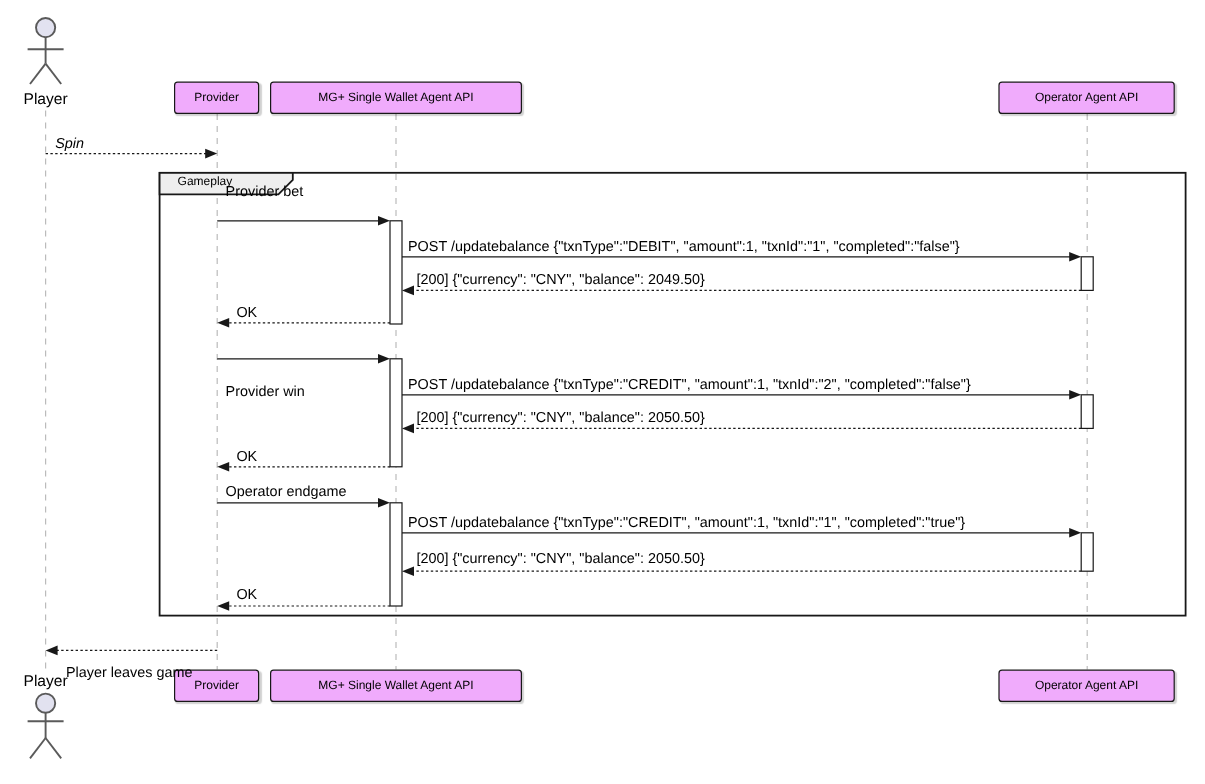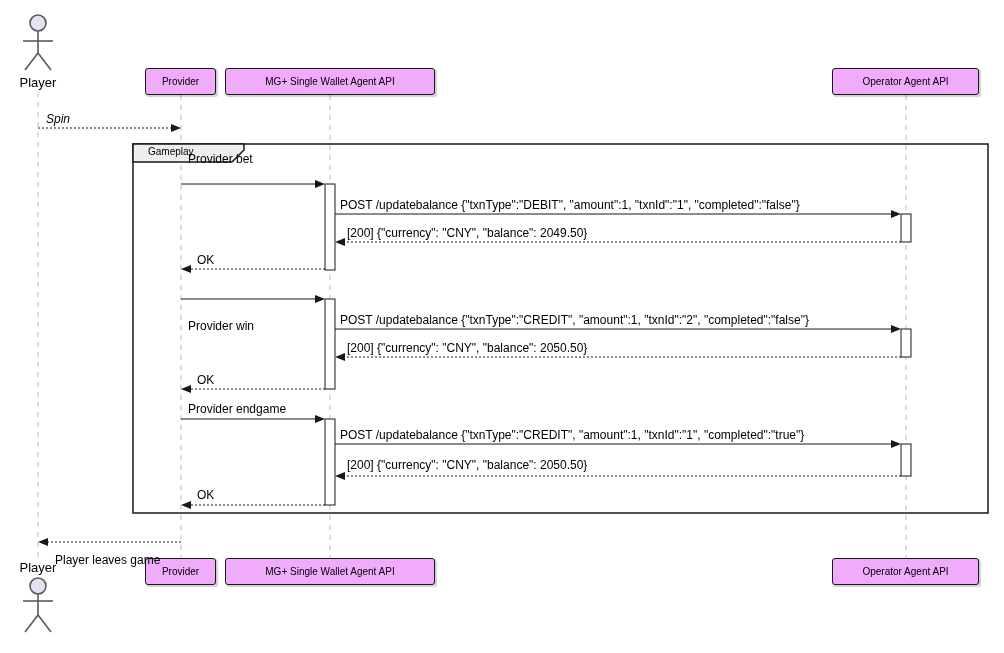--- a/index.html
+++ b/index.html
@@ -149,19 +149,19 @@
 
   <div class="msg" style="left:46px;top:112px;font-style:italic;">Spin</div>
   <div class="msg" style="left:188px;top:152px;">Provider bet</div>
   <div class="msg" style="left:340px;top:198px;">POST /updatebalance {"txnType":"DEBIT", "amount":1, "txnId":"1", "completed":"false"}</div>
   <div class="msg" style="left:347px;top:226px;">[200] {"currency": "CNY", "balance": 2049.50}</div>
   <div class="msg" style="left:197px;top:253px;">OK</div>
   <div class="msg" style="left:188px;top:283px;margin-top:36px;">Provider win</div>
   <div class="msg" style="left:340px;top:313px;">POST /updatebalance {"txnType":"CREDIT", "amount":1, "txnId":"2", "completed":"false"}</div>
   <div class="msg" style="left:347px;top:341px;">[200] {"currency": "CNY", "balance": 2050.50}</div>
   <div class="msg" style="left:197px;top:373px;">OK</div>
-  <div class="msg" style="left:188px;top:402px;">Provider endgame</div>
+  <div class="msg" style="left:188px;top:402px;">Operator endgame</div>
   <div class="msg" style="left:340px;top:428px;">POST /updatebalance {"txnType":"CREDIT", "amount":1, "txnId":"1", "completed":"true"}</div>
   <div class="msg" style="left:347px;top:458px;">[200] {"currency": "CNY", "balance": 2050.50}</div>
   <div class="msg" style="left:197px;top:488px;">OK</div>
   <div class="msg" style="left:55px;top:553px;">Player leaves game</div>
 
 </div>
 
 </body></html>

